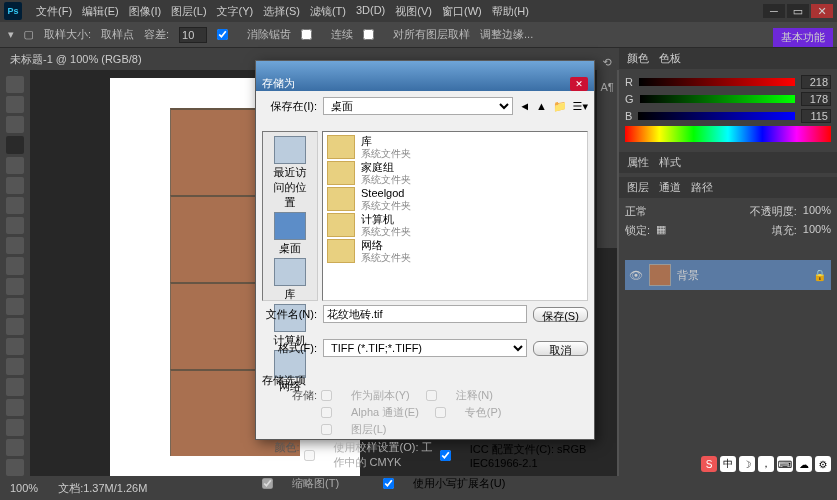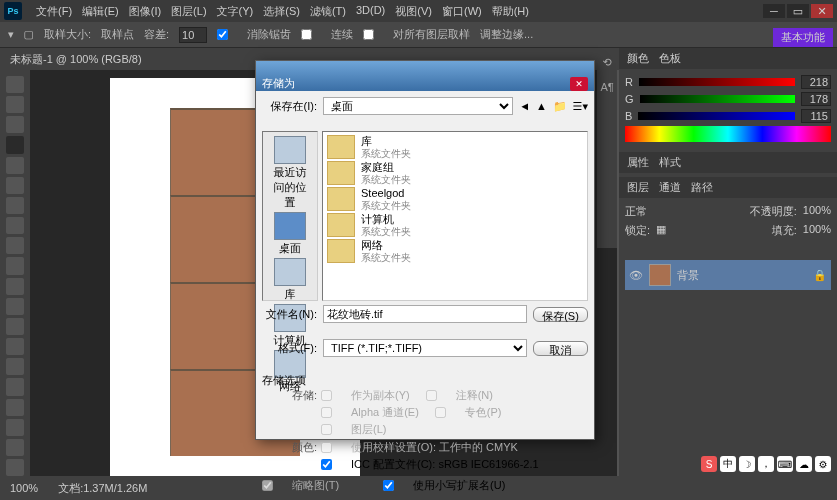--- a/index.html
+++ b/index.html
@@ -323,21 +323,21 @@
               </label>
           </div>
           <label class="chk dis">
               <input type="checkbox" disabled="" style="">
               <span>图层(L)</span>
             </label>
         </div>
       </div>
       <div class="opts-row">
         <span class="lbl">颜色:</span>
-        <div style="display:flex;flex-direction:column;gap:2px">
+        <div style="display:flex;flex-direction:row;gap:2px">
           <label class="chk dis">
               <input type="checkbox" disabled="" style="">
               <span>使用校样设置(O): 工作中的 CMYK</span>
             </label>
           <label class="chk">
               <input type="checkbox" checked="" style="">
               <span>ICC 配置文件(C): sRGB IEC61966-2.1</span>
             </label>
         </div>
       </div>

